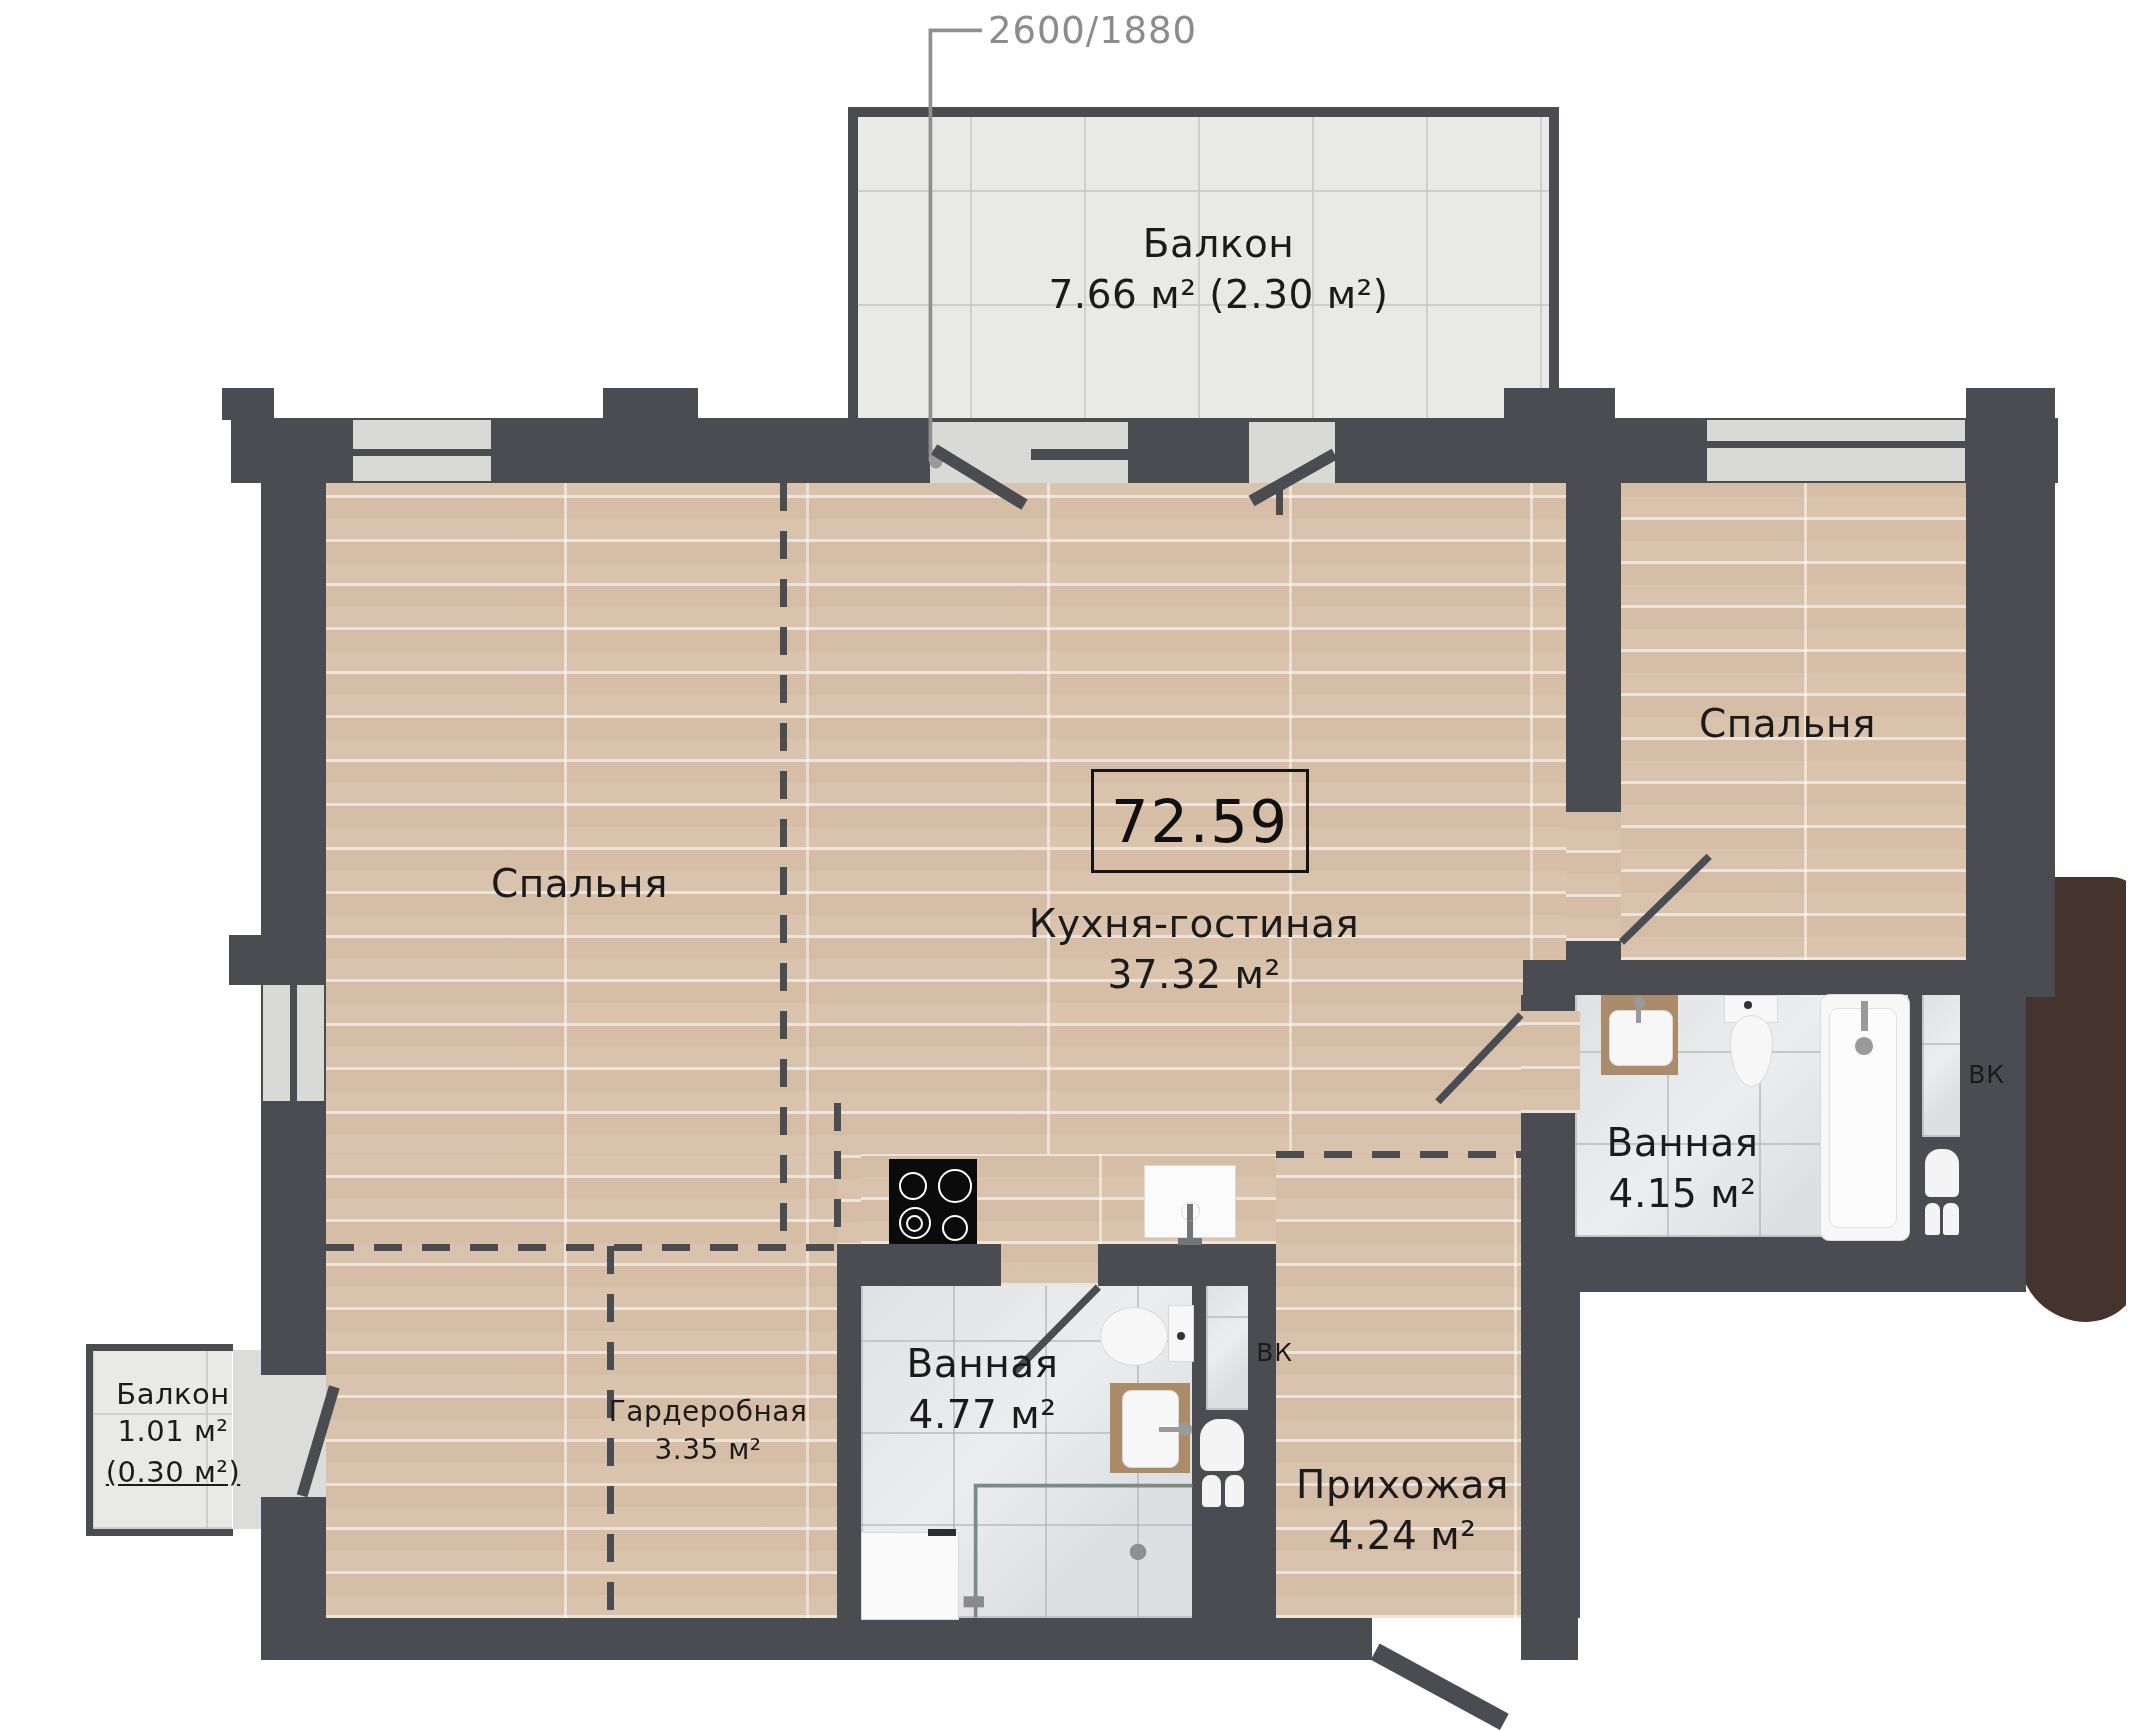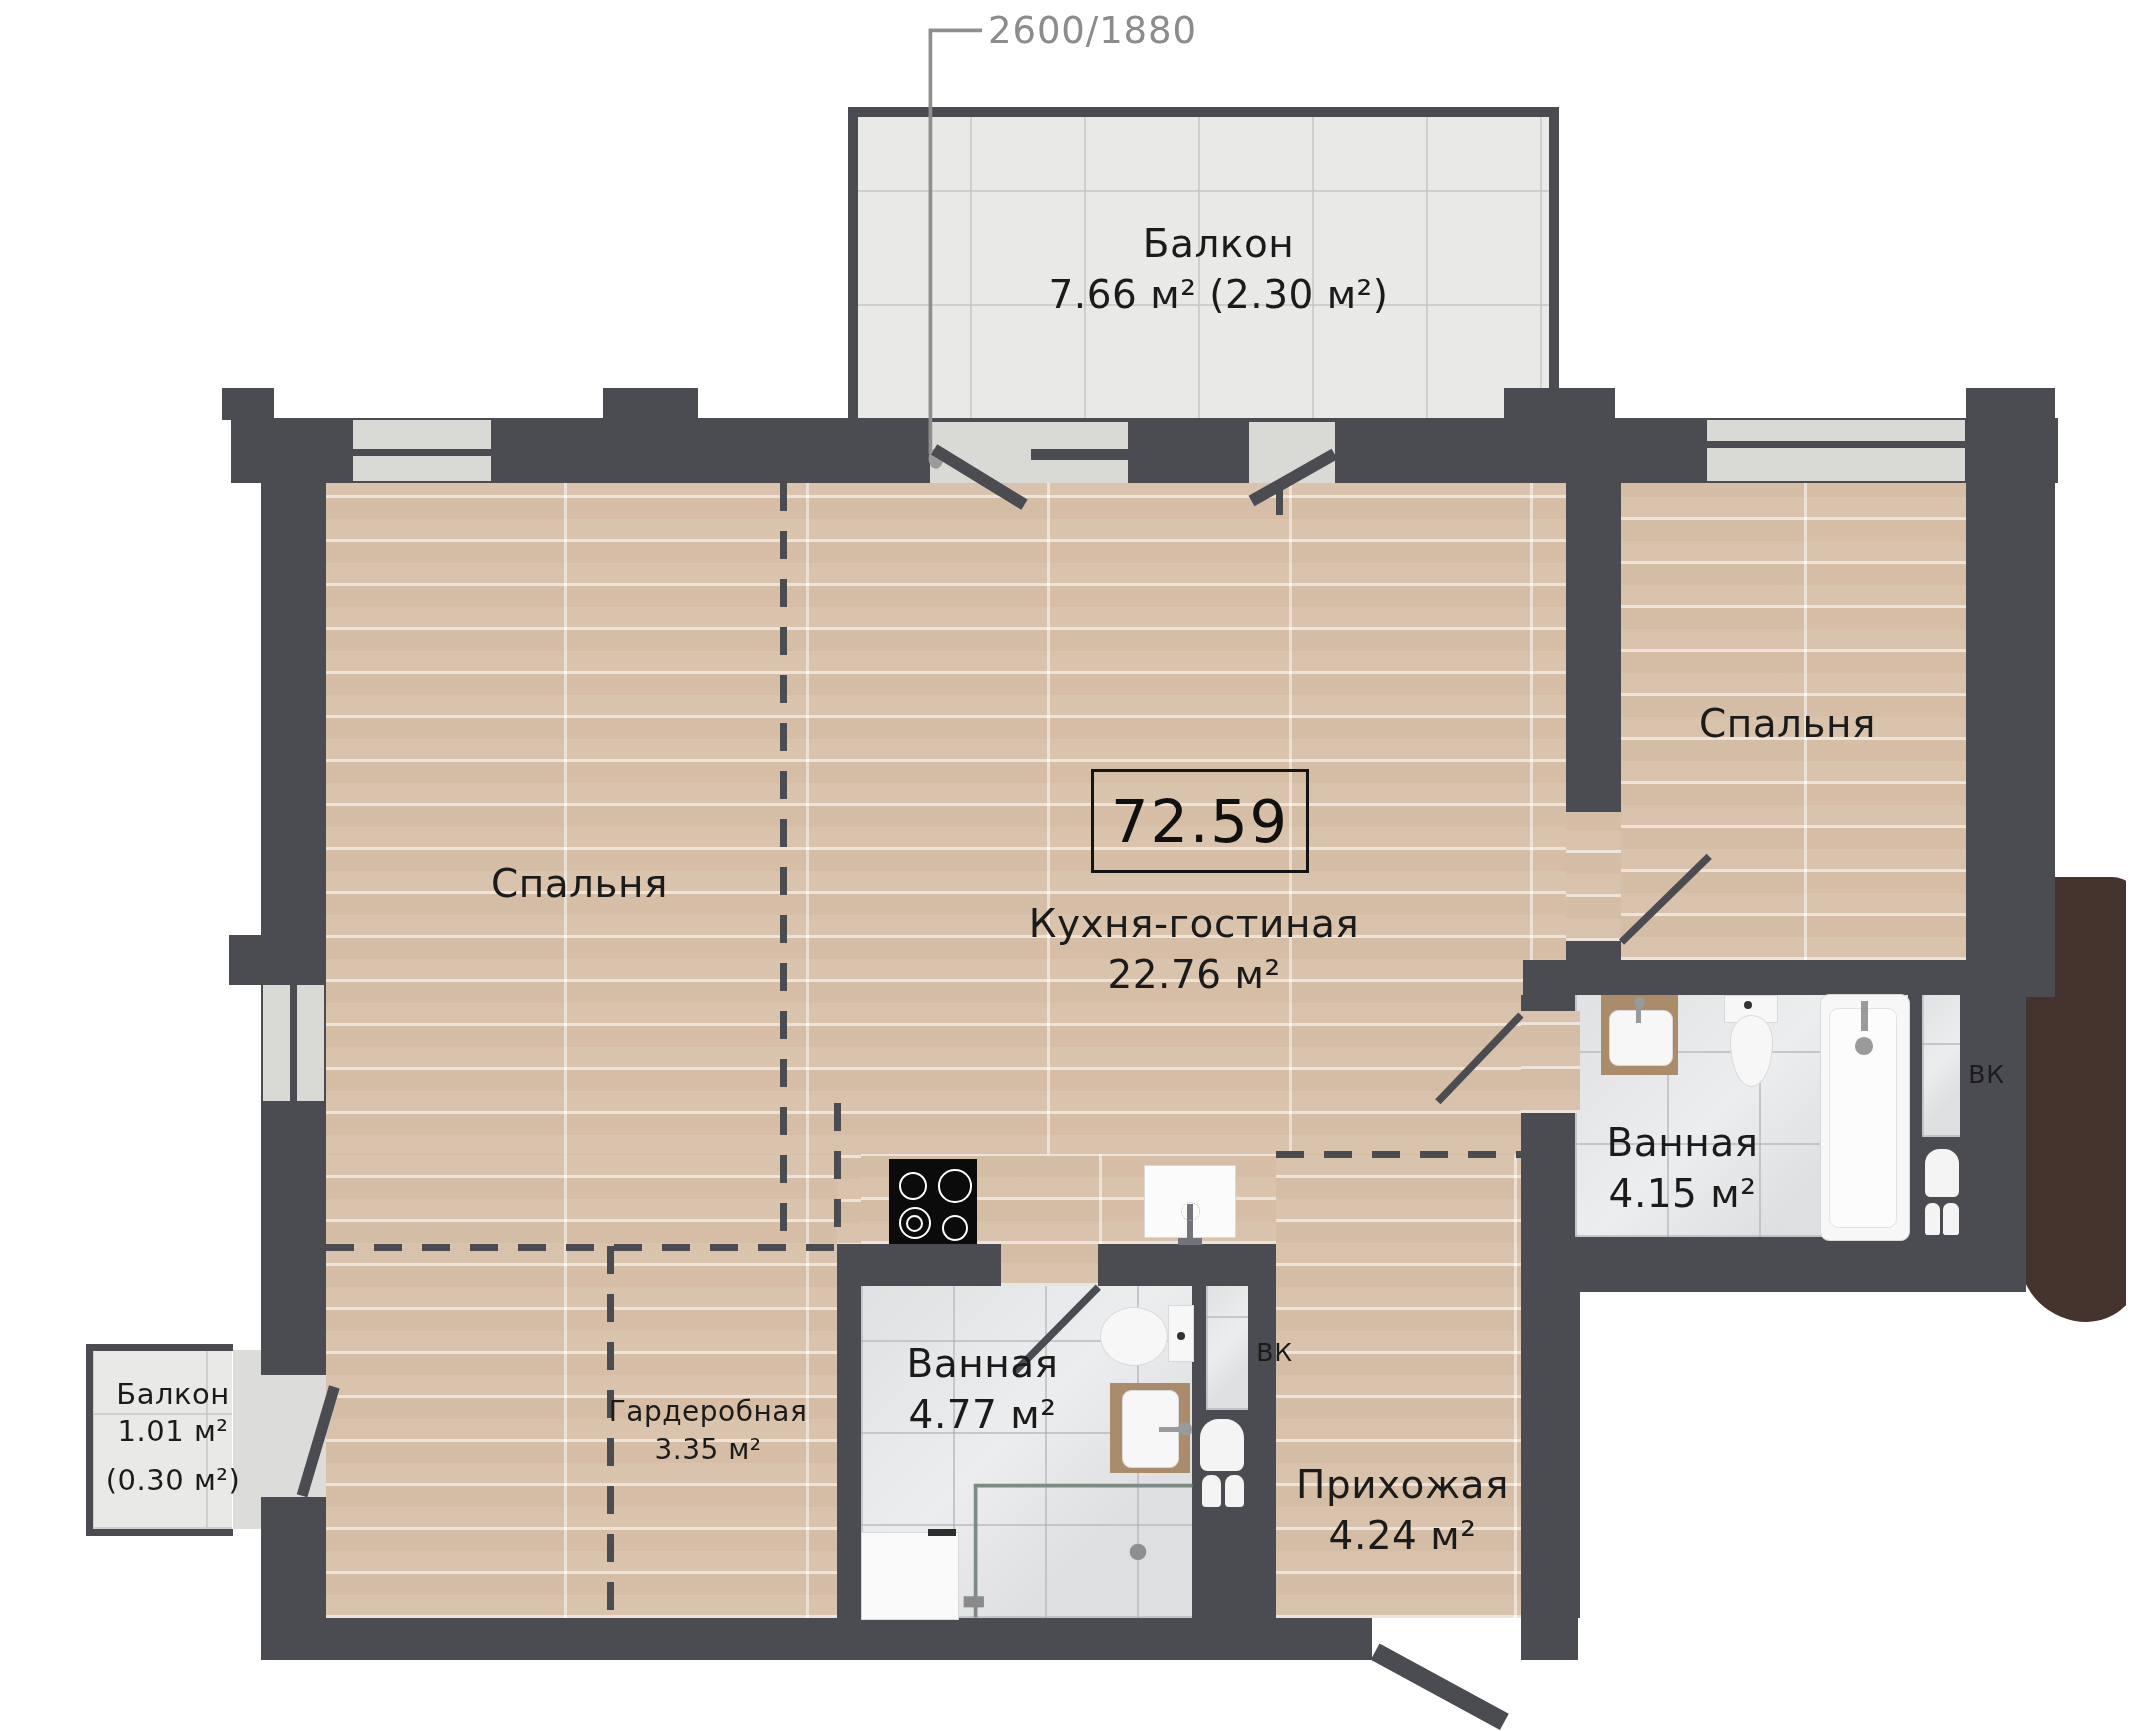--- a/index.html
+++ b/index.html
@@ -178,21 +178,21 @@
   <div class="dim" style="left:988px;top:9.2px;">2600/1880</div>
 
   <div class="badge" style="left:1091px;top:769px;width:212px;height:98px;">72.59</div>
 
   <div class="lbl" style="left:395px;top:860px;width:369px;">
     <div class="lname">Спальня</div>
   </div>
 
   <div class="lbl" style="left:940px;top:900px;width:508px;">
     <div class="lname">Кухня-гостиная</div>
-    <div class="larea">22.76 м²</div>
+    <div class="larea">37.32 м²</div>
   </div>
 
   <div class="lbl" style="left:1603px;top:700px;width:369px;">
     <div class="lname">Спальня</div>
   </div>
 
   <div class="lbl" style="left:1544px;top:1119px;width:277px;">
     <div class="lname">Ванная</div>
     <div class="larea">4.15 м²</div>
   </div>
@@ -214,20 +214,20 @@
   </div>
 
   <div class="lbl" style="left:1034px;top:220px;width:369px;">
     <div class="lname">Балкон</div>
     <div class="larea">7.66 м² (2.30 м²)</div>
   </div>
 
   <div class="lbl" style="left:79px;top:1377px;width:188px;font-size:29px;">
     <div class="lname">Балкон</div>
     <div class="larea" style="margin-top:1.8px;">1.01 м²</div>
-    <div class="larea" style="margin-top:13px;">(0.30 м²)</div>
+    <div class="larea" style="margin-top:5px;text-decoration:underline;">(0.30 м²)</div>
   </div>
 
   <div class="vk" style="left:1910px;top:1060px;width:59px;">ВК</div>
   <div class="vk" style="left:1200px;top:1338px;width:55px;">ВК</div>
 
 </div>
 
 
 </body></html>

